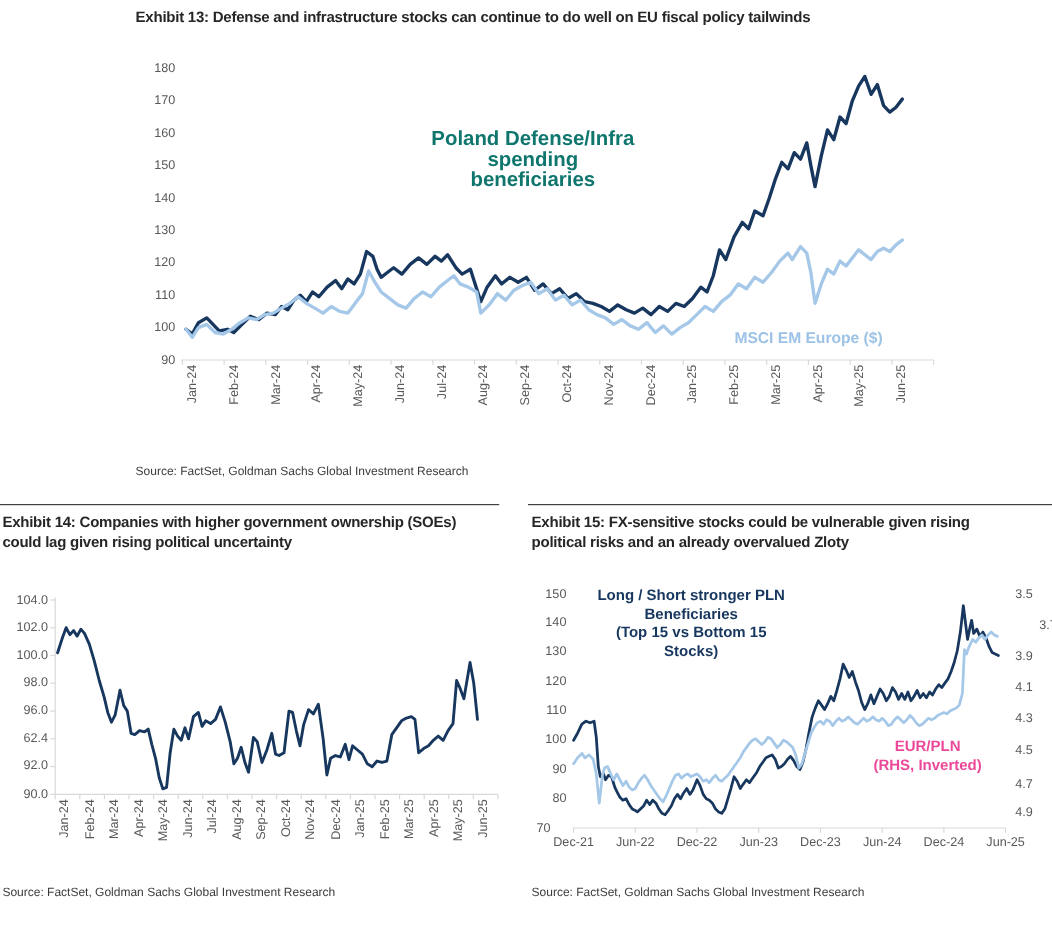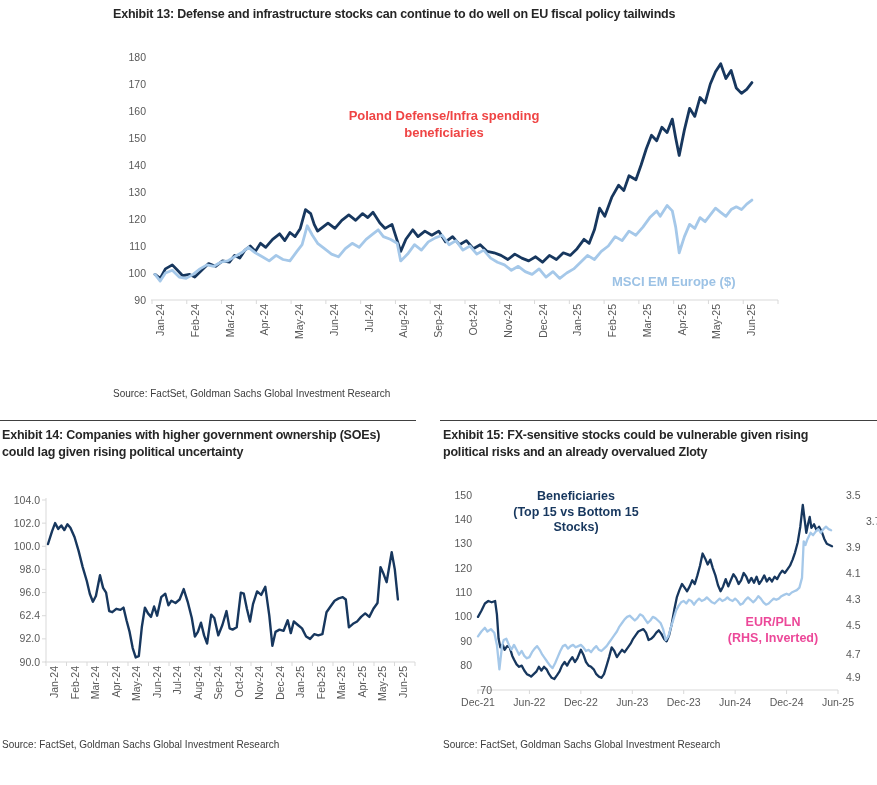--- a/index.html
+++ b/index.html
@@ -83,21 +83,21 @@
       <line x1="683.7142857142858" y1="690" x2="683.7142857142858" y2="694" stroke="#D9D9D9" stroke-width="1"></line>
       <line x1="735.1428571428571" y1="690" x2="735.1428571428571" y2="694" stroke="#D9D9D9" stroke-width="1"></line>
       <line x1="786.5714285714286" y1="690" x2="786.5714285714286" y2="694" stroke="#D9D9D9" stroke-width="1"></line>
       <line x1="838" y1="690" x2="838" y2="694" stroke="#D9D9D9" stroke-width="1"></line>
       <polyline points="478.0,616.9 481.4,610.8 484.9,603.5 488.3,601.0 491.7,602.3 495.1,601.0 496.9,614.4 498.6,638.8 500.3,647.3 502.9,644.9 504.6,649.8 507.1,646.1 509.7,647.3 512.3,655.9 514.0,659.5 516.6,664.4 519.1,666.8 521.7,665.6 524.3,670.5 526.9,674.2 529.4,675.4 531.1,676.6 533.7,674.2 536.3,671.7 538.9,666.8 541.4,670.5 544.0,666.8 546.6,669.3 549.1,674.2 551.7,677.8 554.3,679.0 556.9,675.4 559.4,671.7 562.0,665.6 564.6,662.0 567.1,665.6 569.7,660.8 572.3,657.1 574.9,662.0 577.4,658.3 580.9,649.8 583.4,654.7 586.0,662.0 588.6,665.6 591.1,666.8 593.7,669.3 596.3,674.2 598.9,676.6 601.4,677.8 604.0,674.2 606.6,665.6 609.1,657.1 611.7,647.3 614.3,651.0 616.9,657.1 619.4,653.4 622.0,649.8 624.6,652.2 627.1,648.6 630.6,643.7 633.1,638.8 635.7,635.2 638.3,631.5 640.8,630.3 643.4,629.1 646.0,632.7 648.6,640.0 651.1,638.8 653.7,636.4 656.3,632.7 658.8,630.3 661.4,633.9 664.0,638.8 666.6,641.3 669.1,635.2 671.7,624.2 674.3,609.6 676.8,597.4 679.4,590.1 682.0,584.0 684.6,587.6 687.1,591.3 689.7,586.4 692.3,580.3 694.8,584.0 697.4,575.4 700.0,565.7 702.6,553.5 705.1,558.4 707.7,564.5 710.3,559.6 712.8,568.1 715.4,575.4 718.0,585.2 720.6,591.3 723.1,586.4 725.7,579.1 728.3,586.4 730.8,580.3 733.4,574.2 736.0,577.9 738.6,584.0 741.1,580.3 743.7,573.0 746.3,576.7 748.8,582.8 751.4,577.9 754.0,582.8 756.6,576.7 759.1,584.0 761.7,580.3 764.3,575.4 766.8,581.5 769.4,577.9 772.0,581.5 774.6,576.7 777.1,579.1 779.7,574.2 782.3,570.6 784.8,573.0 787.4,569.3 790.0,565.7 792.6,559.6 795.1,552.3 797.7,542.5 800.3,526.7 802.8,504.8 804.6,519.4 806.3,532.8 808.0,524.3 809.7,516.9 811.4,527.9 814.0,524.3 816.6,530.3 819.1,526.7 821.7,531.6 824.3,538.9 826.8,543.8 829.4,545.0 832.0,546.2" fill="none" stroke="#17375E" stroke-width="2.3" stroke-linejoin="round" stroke-linecap="round"></polyline>
       <polyline points="478.0,636.4 481.4,631.5 484.9,627.8 487.4,631.5 490.9,629.1 494.3,632.7 496.9,644.9 499.4,669.3 502.0,646.1 503.7,640.0 506.3,638.8 508.9,644.9 511.4,649.8 514.0,644.9 516.6,649.8 519.1,654.7 521.7,651.0 524.3,655.9 526.9,658.3 529.4,657.1 532.0,652.2 534.6,648.6 537.1,646.1 539.7,649.8 542.3,654.7 544.9,658.3 547.4,662.0 550.0,665.6 552.6,668.1 555.1,663.2 557.7,657.1 560.3,651.0 562.9,646.1 565.4,644.9 568.0,648.6 570.6,646.1 573.1,644.9 575.7,647.3 578.3,646.1 580.9,644.9 583.4,647.3 586.0,651.0 588.6,649.8 591.1,652.2 593.7,648.6 596.3,646.1 598.9,649.8 601.4,651.0 604.0,648.6 606.6,646.1 609.1,642.5 611.7,638.8 614.3,635.2 616.9,631.5 619.4,626.6 622.0,623.0 624.6,619.3 627.1,616.9 629.7,615.7 632.3,618.1 634.8,620.5 637.4,618.1 640.0,614.4 642.6,615.7 645.1,619.3 647.7,623.0 650.3,620.5 652.8,616.9 655.4,618.1 658.0,620.5 660.6,623.0 663.1,629.1 665.7,640.0 668.3,636.4 670.8,627.8 673.4,619.3 676.0,610.8 678.6,605.9 681.1,602.3 683.7,601.0 686.3,603.5 688.8,599.8 691.4,601.0 694.0,604.7 696.6,601.0 699.1,598.6 701.7,601.0 704.3,599.8 706.8,597.4 709.4,599.8 712.0,602.3 714.6,603.5 717.1,601.0 719.7,598.6 722.3,601.0 724.8,599.8 727.4,597.4 730.0,599.8 732.6,601.0 735.1,598.6 737.7,601.0 740.3,604.7 742.8,603.5 745.4,599.8 748.0,597.4 750.6,599.8 753.1,602.3 755.7,599.8 758.3,596.2 760.8,598.6 763.4,602.3 766.0,604.7 768.6,603.5 771.1,601.0 773.7,598.6 776.3,599.8 778.8,598.6 781.4,596.2 784.0,594.9 786.6,593.7 789.1,594.9 791.7,592.5 794.3,591.3 796.8,590.1 799.4,587.6 802.0,577.9 803.7,541.3 805.4,545.0 807.1,540.1 808.8,536.4 810.6,532.8 813.1,535.2 815.7,531.6 818.3,529.1 820.8,532.8 823.4,529.1 826.0,526.7 828.6,529.1 831.1,530.3" fill="none" stroke="#A5C8E9" stroke-width="2.3" stroke-linejoin="round" stroke-linecap="round"></polyline>
     </svg>
 
   <div class="abs extitle" style="left:113px;top:6px;width:720px;white-space:nowrap;">Exhibit 13: Defense and infrastructure stocks can continue to do well on EU fiscal policy tailwinds</div>
 
-  <div class="abs anno" style="left:330px;top:107px;width:228px;font-size:13px;line-height:17px;color:#ef4444;">
+  <div class="abs anno" style="left:330px;top:107px;width:228px;font-size:17px;line-height:17px;color:#0f766e;">
     <div>Poland Defense/Infra spending</div>
     <div>beneficiaries</div>
   </div>
 
   <div class="abs anno" style="left:612px;top:274px;width:190px;font-size:13px;color:#9CC2E5;text-align:left;">MSCI EM Europe ($)</div>
 
   <div class="abs src" style="left:113px;top:388px;">Source: FactSet, Goldman Sachs Global Investment Research</div>
 
   <div class="abs rule" style="left:0px;top:420px;width:416px;"></div>
   <div class="abs rule" style="left:440px;top:420px;width:437px;"></div>
@@ -109,20 +109,21 @@
 
 
   <div class="abs src" style="left:2px;top:739px;">Source: FactSet, Goldman Sachs Global Investment Research</div>
 
   <div class="abs extitle" style="left:443px;top:427px;width:437px;">
     <div>Exhibit 15: FX-sensitive stocks could be vulnerable given rising</div>
     <div>political risks and an already overvalued Zloty</div>
   </div>
 
   <div class="abs anno" style="left:478px;top:489px;width:196px;font-size:12.5px;line-height:15.5px;color:#17375E;">
+    <div>Long / Short  stronger PLN</div>
     <div>Beneficiaries</div>
     <div>(Top 15 vs Bottom 15</div>
     <div>Stocks)</div>
   </div>
 
   <div class="abs anno" style="left:688px;top:614px;width:170px;font-size:12.5px;line-height:16px;color:#ec4899;">
     <div>EUR/PLN</div>
     <div>(RHS, Inverted)</div>
   </div>
 
@@ -175,21 +176,21 @@
     <div class="abs xlab xrot" style="left: 224px; top: 700px; width: 46px; height: 12px;">Sep-24</div>
     <div class="abs xlab xrot" style="left: 244.5px; top: 700px; width: 46px; height: 12px;">Oct-24</div>
     <div class="abs xlab xrot" style="left: 265px; top: 700px; width: 46px; height: 12px;">Nov-24</div>
     <div class="abs xlab xrot" style="left: 285.5px; top: 700px; width: 46px; height: 12px;">Dec-24</div>
     <div class="abs xlab xrot" style="left: 306px; top: 700px; width: 46px; height: 12px;">Jan-25</div>
     <div class="abs xlab xrot" style="left: 326.5px; top: 700px; width: 46px; height: 12px;">Feb-25</div>
     <div class="abs xlab xrot" style="left: 347px; top: 700px; width: 46px; height: 12px;">Mar-25</div>
     <div class="abs xlab xrot" style="left: 367.5px; top: 700px; width: 46px; height: 12px;">Apr-25</div>
     <div class="abs xlab xrot" style="left: 388px; top: 700px; width: 46px; height: 12px;">May-25</div>
     <div class="abs xlab xrot" style="left: 408.5px; top: 700px; width: 46px; height: 12px;">Jun-25</div>
-    <div class="abs ylab" style="left: 454px; top: 683.5px; width: 38px;">70</div>
+    <div class="abs ylab" style="left: 434px; top: 683.5px; width: 38px; text-align: center;">70</div>
     <div class="abs ylab" style="left: 434px; top: 659.125px; width: 38px;">80</div>
     <div class="abs ylab" style="left: 434px; top: 634.75px; width: 38px;">90</div>
     <div class="abs ylab" style="left: 434px; top: 610.375px; width: 38px;">100</div>
     <div class="abs ylab" style="left: 434px; top: 586px; width: 38px;">110</div>
     <div class="abs ylab" style="left: 434px; top: 561.625px; width: 38px;">120</div>
     <div class="abs ylab" style="left: 434px; top: 537.25px; width: 38px;">130</div>
     <div class="abs ylab" style="left: 434px; top: 512.875px; width: 38px;">140</div>
     <div class="abs ylab" style="left: 434px; top: 488.5px; width: 38px;">150</div>
     <div class="abs y2lab" style="left: 846px; top: 488.5px; width: 30px;">3.5</div>
     <div class="abs y2lab" style="left: 846px; top: 514.523px; width: 30px; margin-left: 20px;">3.7</div>

